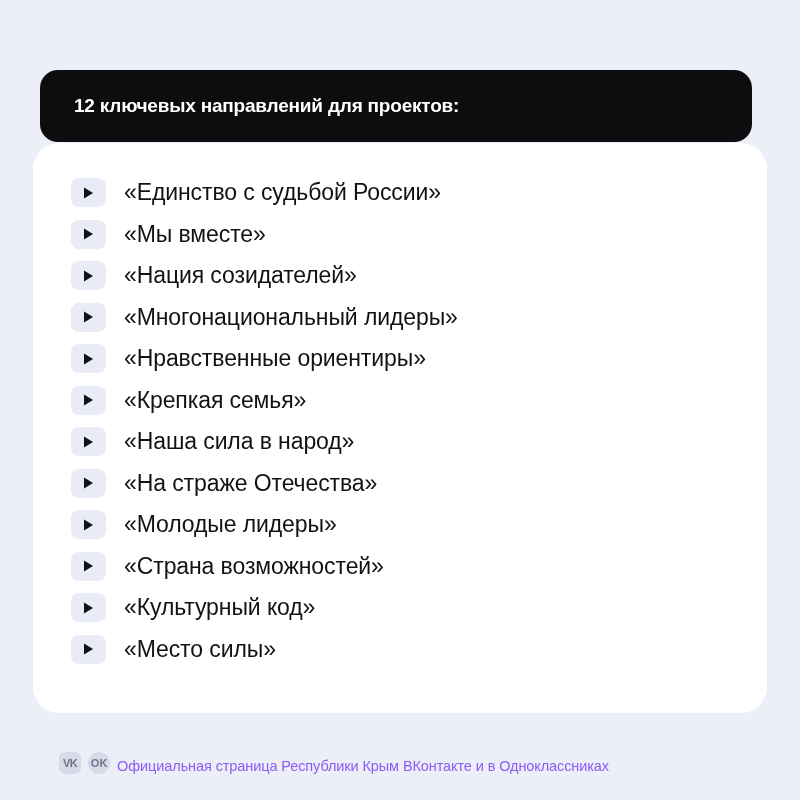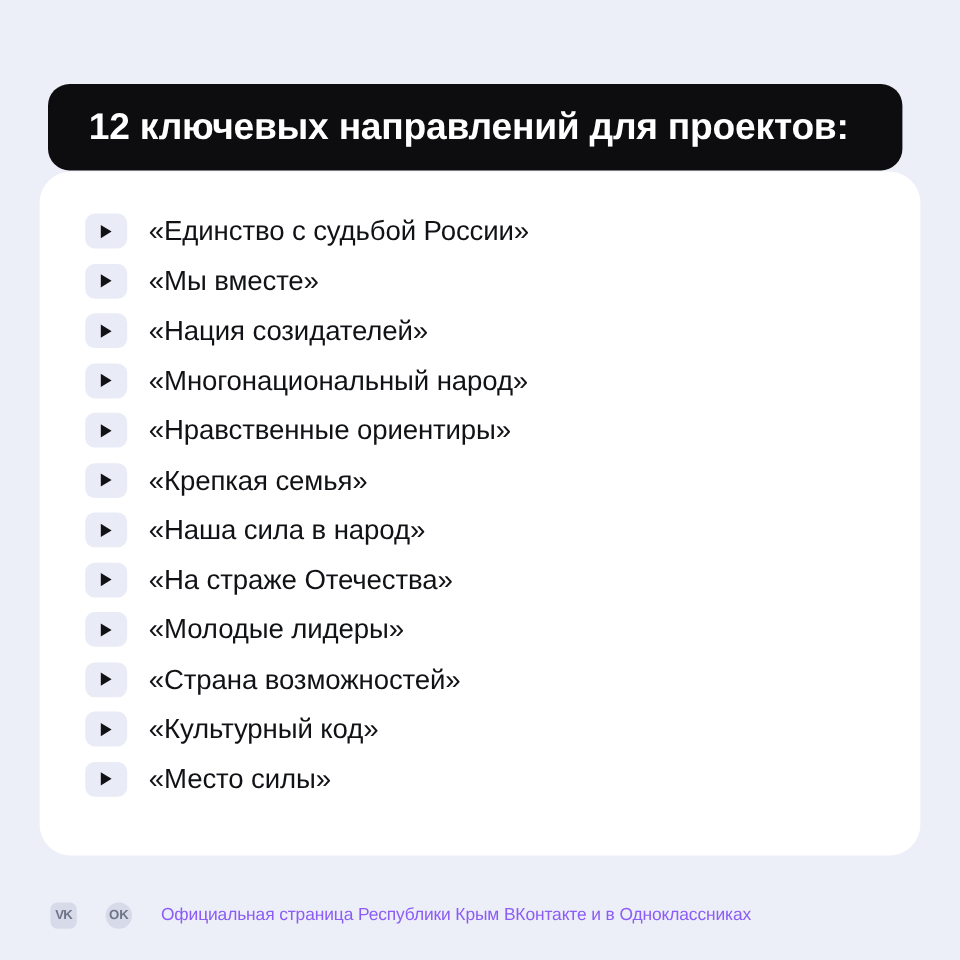--- a/index.html
+++ b/index.html
@@ -40,21 +40,21 @@
     background: #0d0d0f;
     border-radius: 18px;
     display: flex;
     align-items: center;
     box-sizing: border-box;
     padding: 0 34px;
     z-index: 2;
   }
   .title-text {
     color: #ffffff;
-    font-size: 31px;
+    font-size: 19px;
     font-weight: bold;
     letter-spacing: -0.2px;
     line-height: 1.1;
     white-space: nowrap;
   }
   .list {
     position: absolute;
     left: 33px;
     top: 172px;
     width: 761px;
@@ -87,23 +87,23 @@
     color: #111215;
     letter-spacing: -0.1px;
     white-space: nowrap;
   }
   .footer {
     position: absolute;
     left: 0;
     bottom: 26px;
     width: 668px;
     display: flex;
-    align-items: center;
-    justify-content: center;
-    gap: 24px;
+    align-items: flex-end;
+    justify-content: center;
+    gap: 7px;
   }
   .vk-badge {
     width: 22px;
     height: 22px;
     border-radius: 6px;
     background: #d7dae9;
     color: #6f7488;
     font-size: 11px;
     font-weight: bold;
     display: flex;
@@ -169,21 +169,21 @@
       </span>
       <span class="item-label">«Нация созидателей»</span>
     </div>
 
     <div class="list-item">
       <span class="bullet">
         <svg width="13" height="14" viewBox="0 0 13 14">
             <polygon points="2,1.5 11,7 2,12.5" fill="#111215"></polygon>
           </svg>
       </span>
-      <span class="item-label">«Многонациональный народ»</span>
+      <span class="item-label">«Многонациональный лидеры»</span>
     </div>
 
     <div class="list-item">
       <span class="bullet">
         <svg width="13" height="14" viewBox="0 0 13 14">
             <polygon points="2,1.5 11,7 2,12.5" fill="#111215"></polygon>
           </svg>
       </span>
       <span class="item-label">«Нравственные ориентиры»</span>
     </div>

